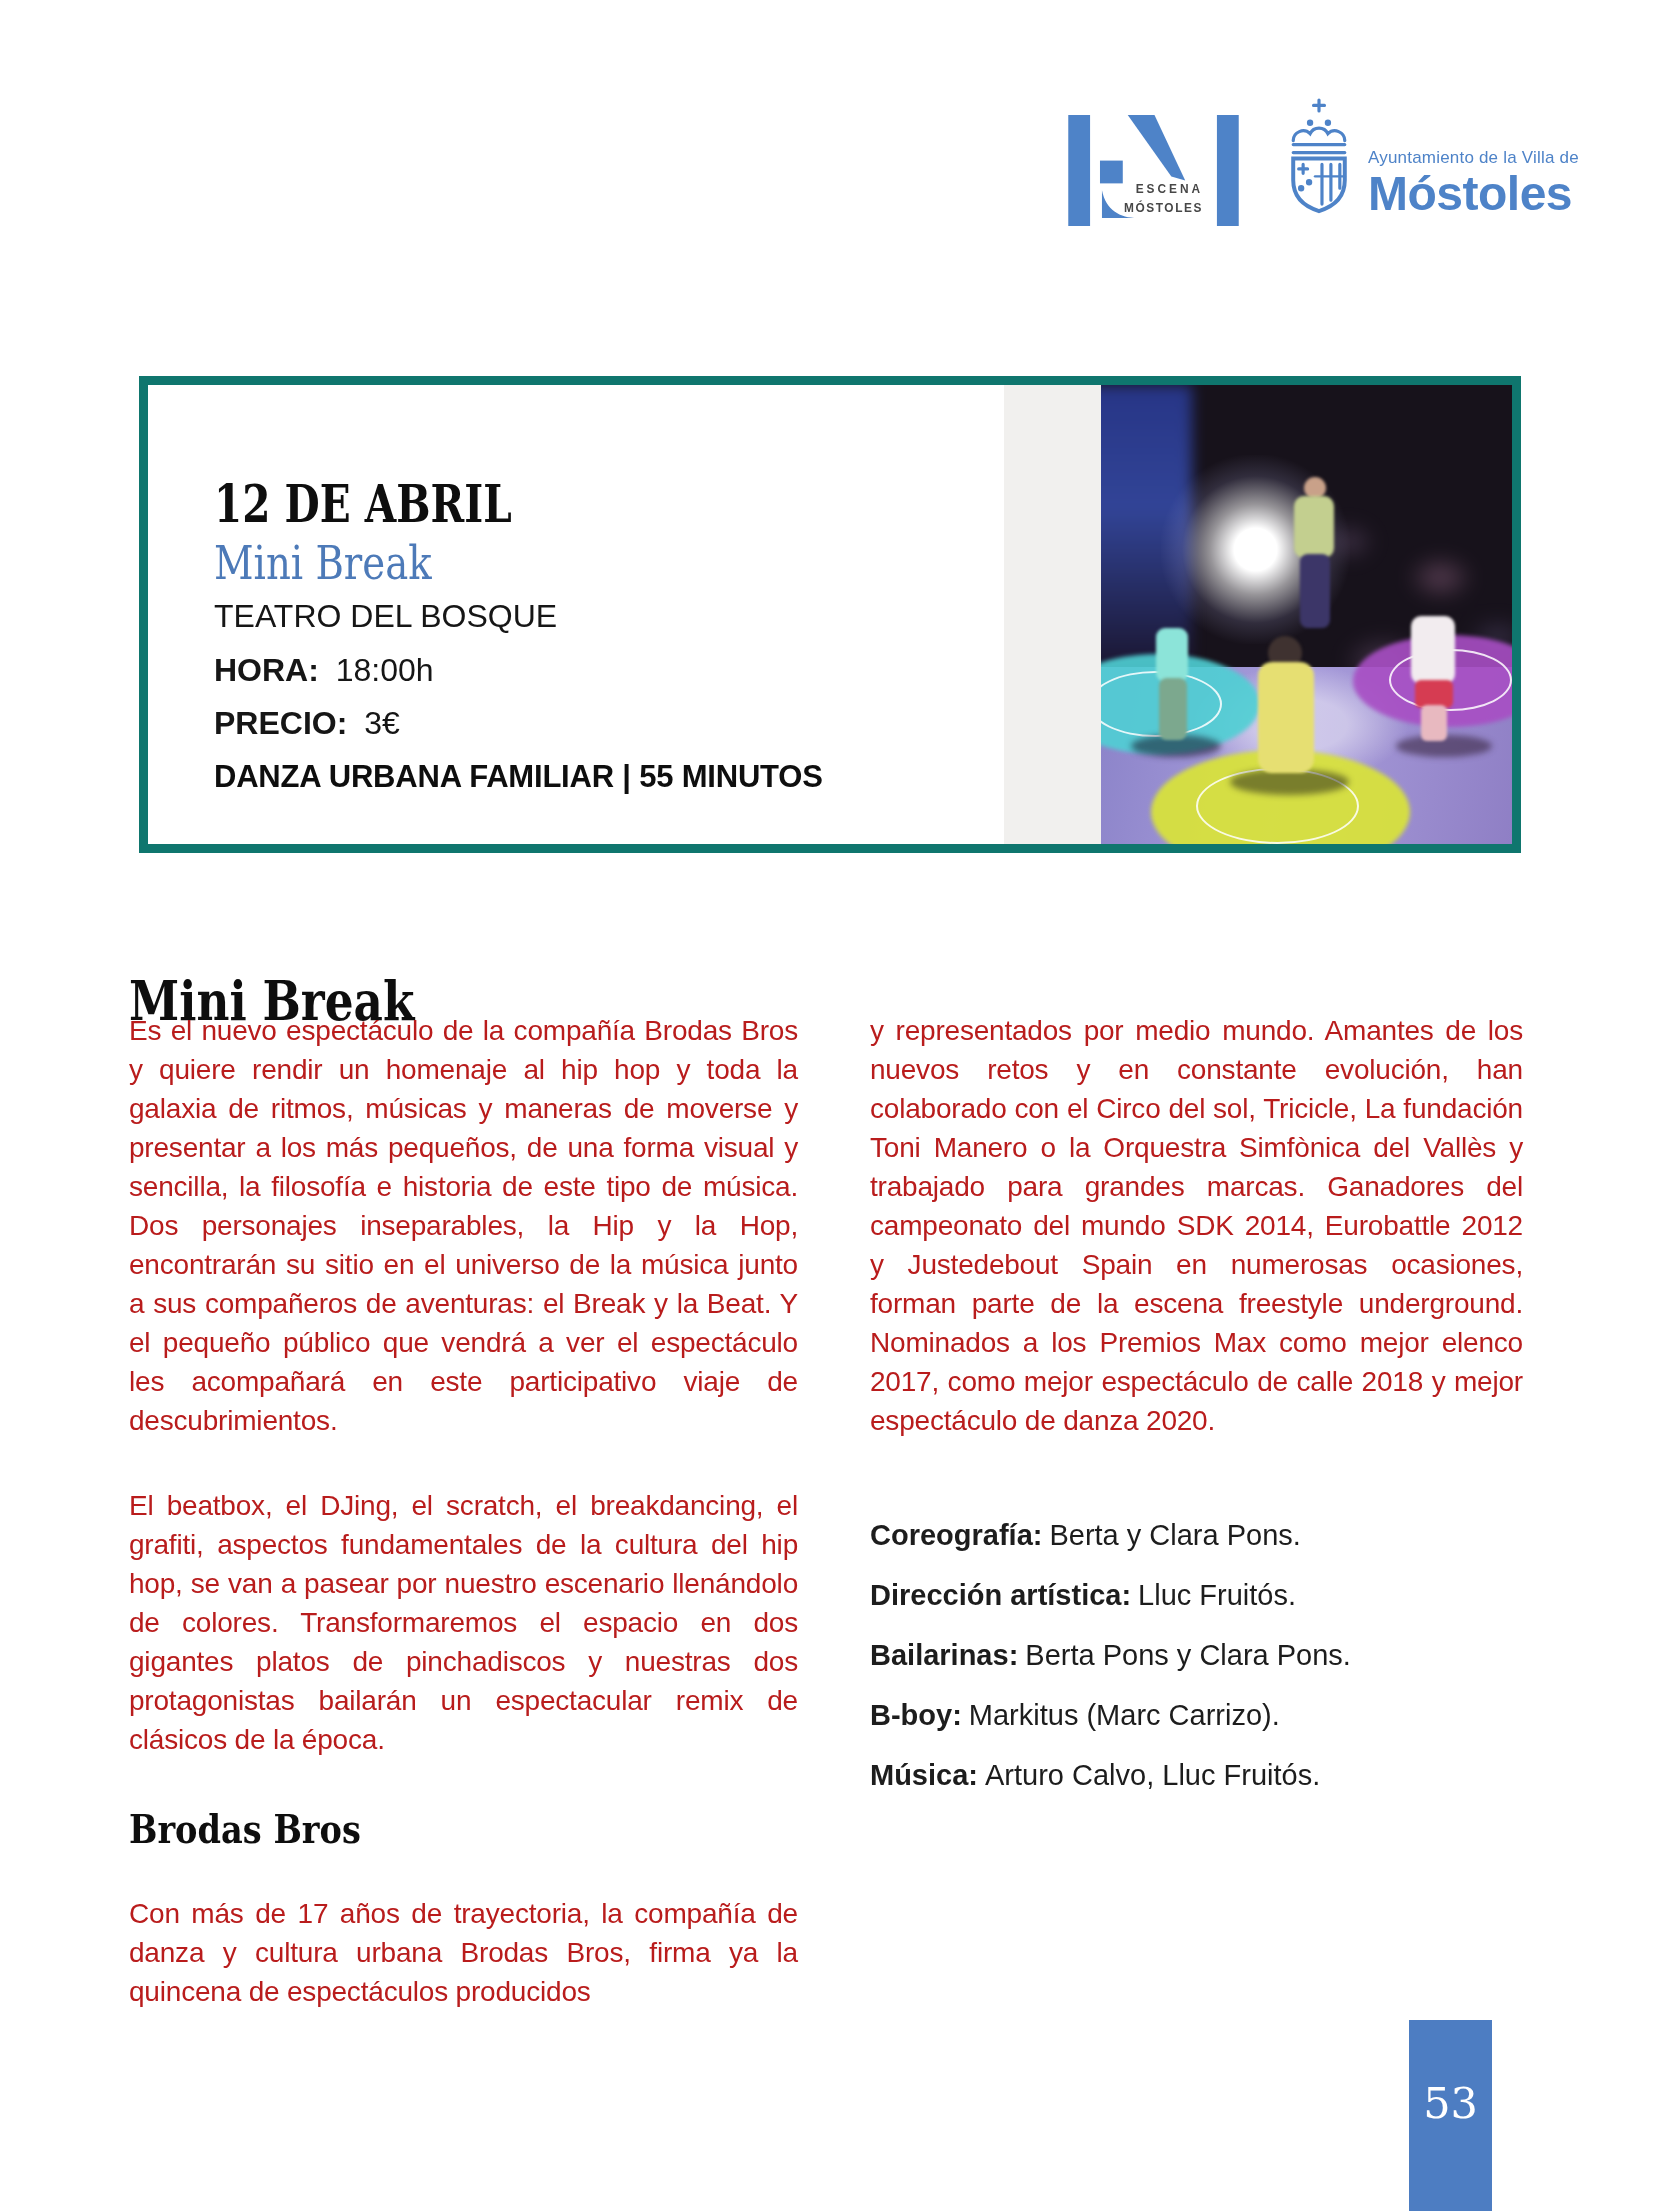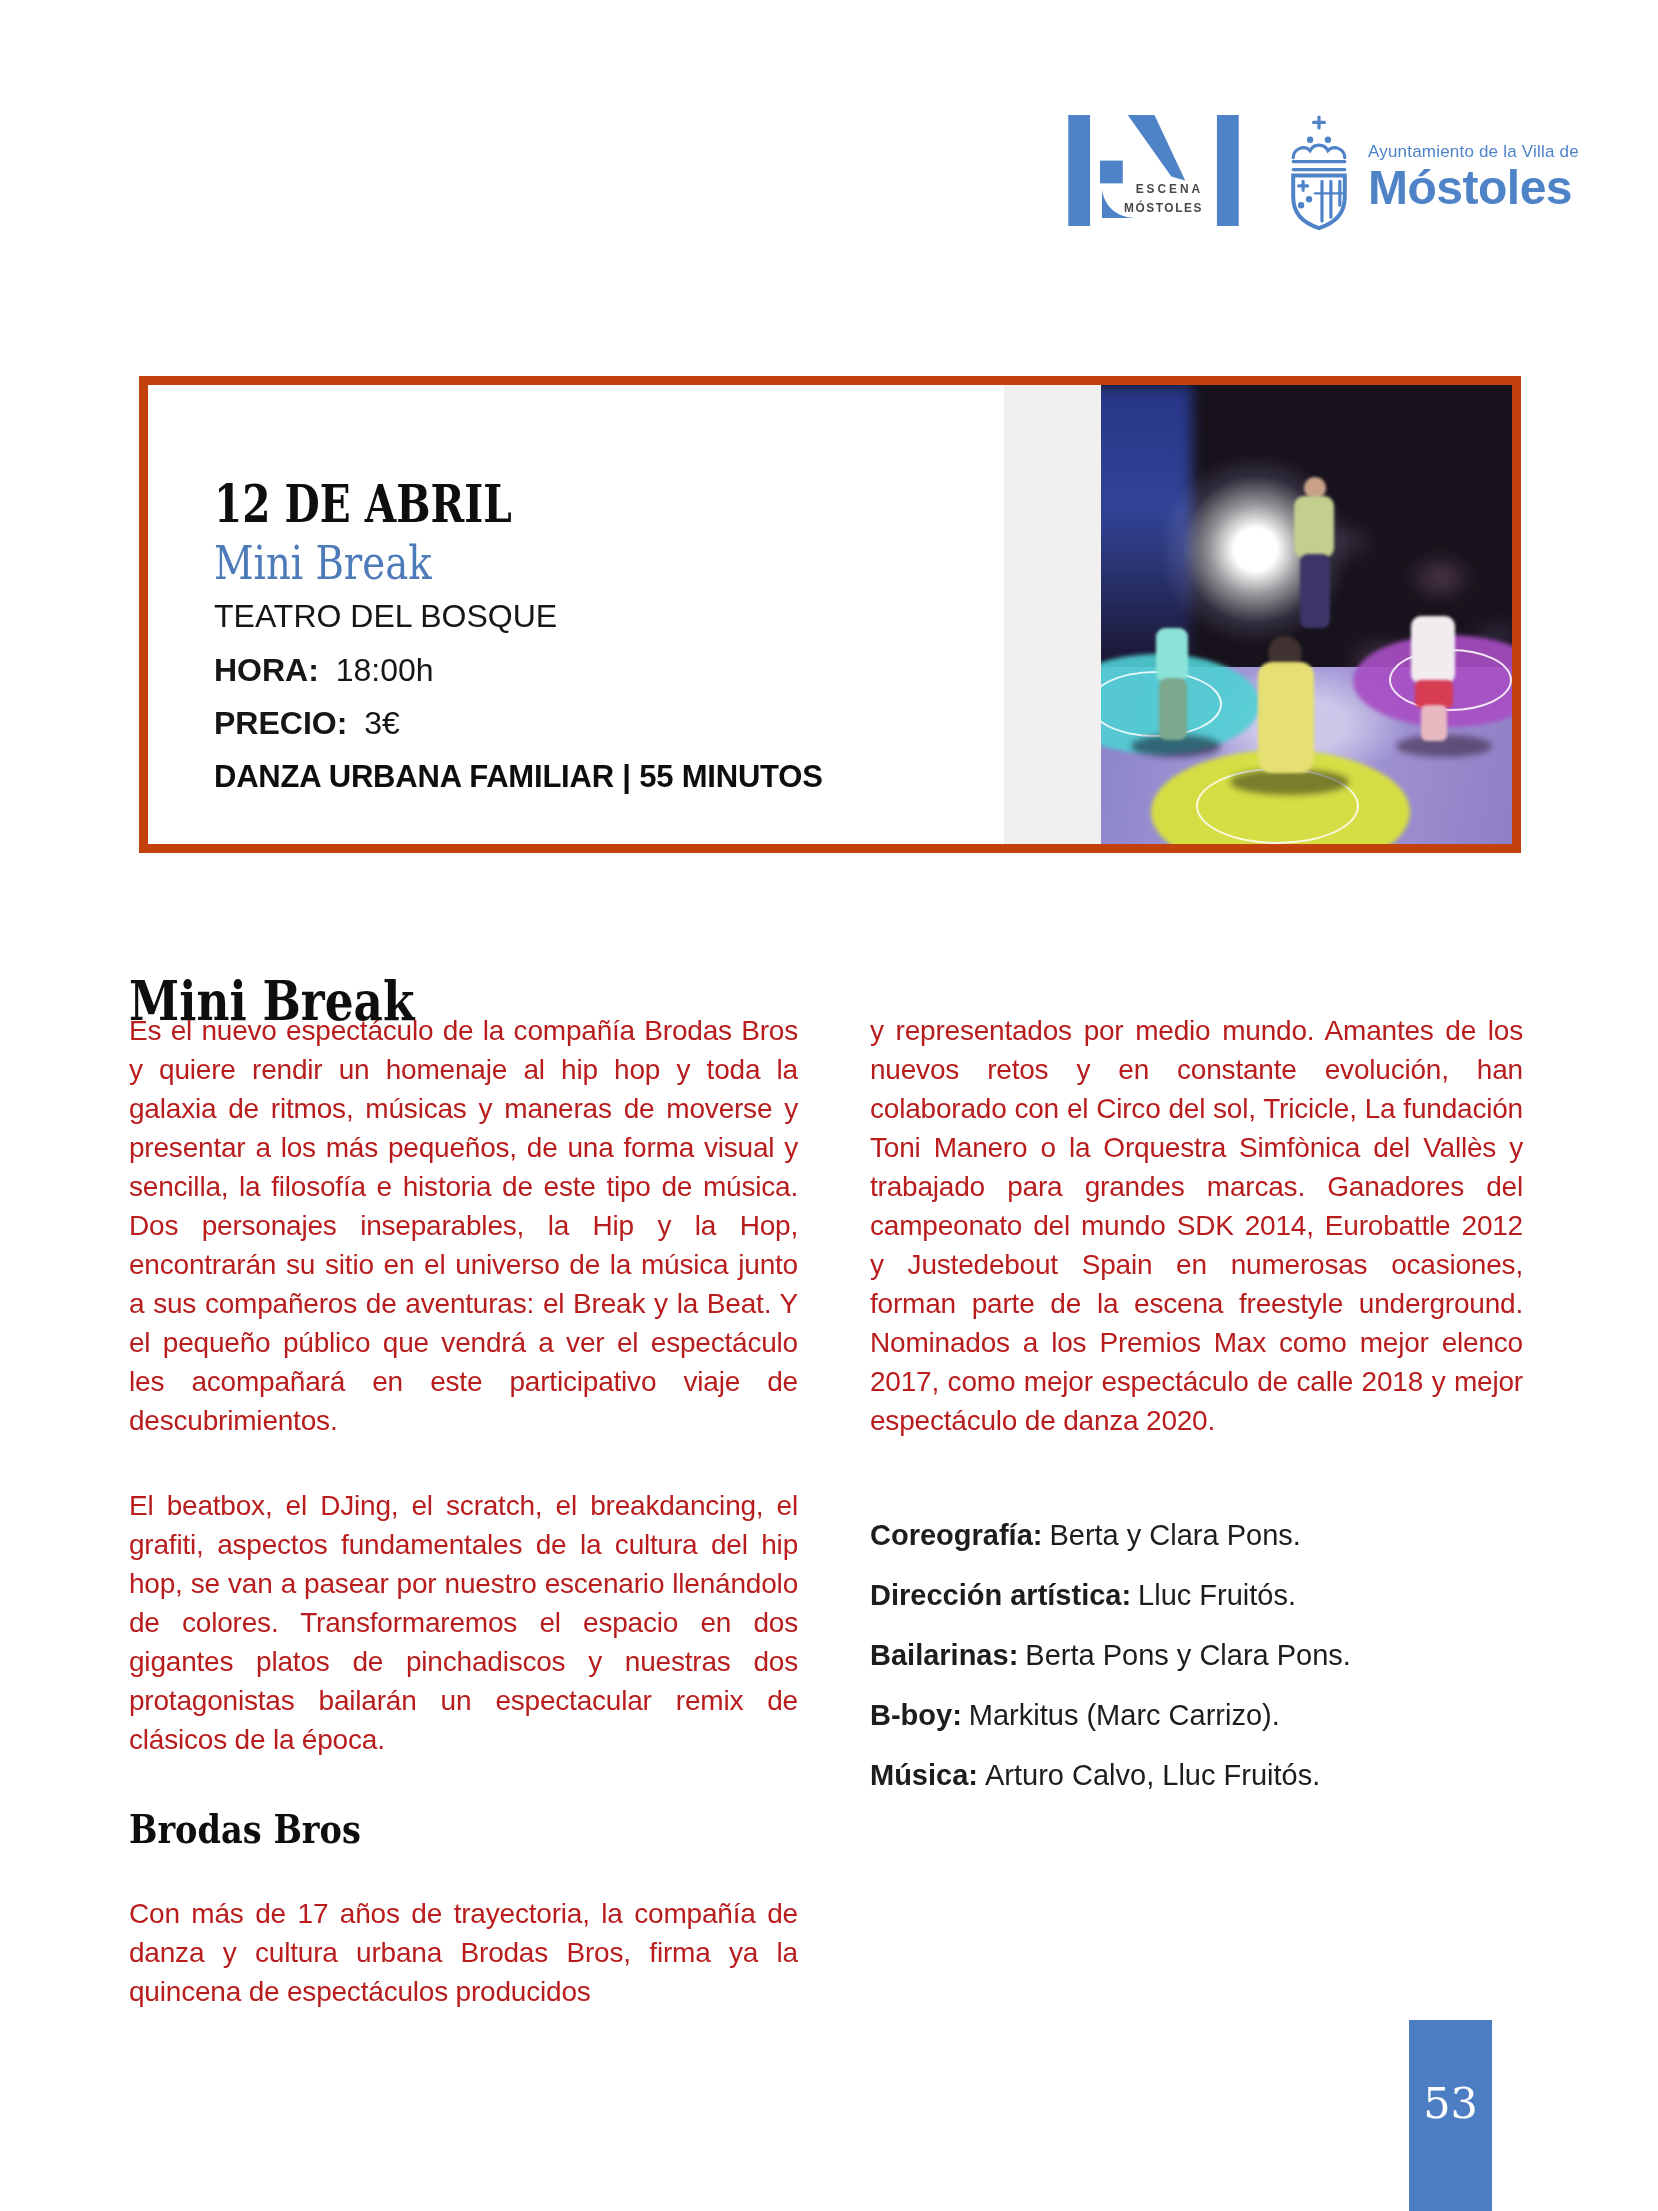--- a/index.html
+++ b/index.html
@@ -1,29 +1,29 @@
 <!DOCTYPE html>
 <html><head>
 <meta charset="utf-8">
 <style>
   html,body{margin:0;padding:0;background:#ffffff;}
   .page{position:relative;width:1659px;height:2212px;background:#fff;
         font-family:"Liberation Sans",sans-serif;color:#1d1d1d;overflow:hidden;}
 
   
   .em-logo{position:absolute;left:1068px;top:115px;width:171px;height:111px;}
-  .city-logo{position:absolute;left:1282px;top:114px;display:flex;align-items:flex-start;}
+  .city-logo{position:absolute;left:1282px;top:97px;display:flex;align-items:flex-end;}
   .crest{width:74px;height:121px;}
   .city-text{padding-top:28px;margin-left:12px;}
   .city-small{font-size:17px;color:#4e83c8;letter-spacing:0.2px;display:block;}
   .city-big{font-size:48px;font-weight:bold;color:#4e83c8;letter-spacing:-0.5px;line-height:1.0;display:block;margin-top:2px;}
 
   
   .event-card{position:absolute;left:139px;top:376px;width:1382px;height:477px;
-              border:9px solid #c2410c;background:#fff;box-sizing:border-box;}
+              border:9px solid #0f766e;background:#fff;box-sizing:border-box;}
   .card-line{position:absolute;left:66px;white-space:nowrap;}
   .serif{font-family:"DejaVu Serif",serif;}
   .squeeze{display:inline-block;transform:scaleX(.78);transform-origin:left center;}
   .squeeze85{display:inline-block;transform:scaleX(.84);transform-origin:left center;}
   .event-date{top:88px;font-size:52px;font-weight:bold;color:#0e0e0e;}
   .event-title{top:151px;font-size:46px;color:#4d7ab8;}
   .event-venue{top:213px;font-size:32px;color:#161616;}
   .event-time,.event-price{font-size:32px;color:#161616;}
   .event-time{top:267px;} .event-price{top:320px;}
   .lbl{font-weight:bold;} .val{font-weight:normal;margin-left:8px;}

